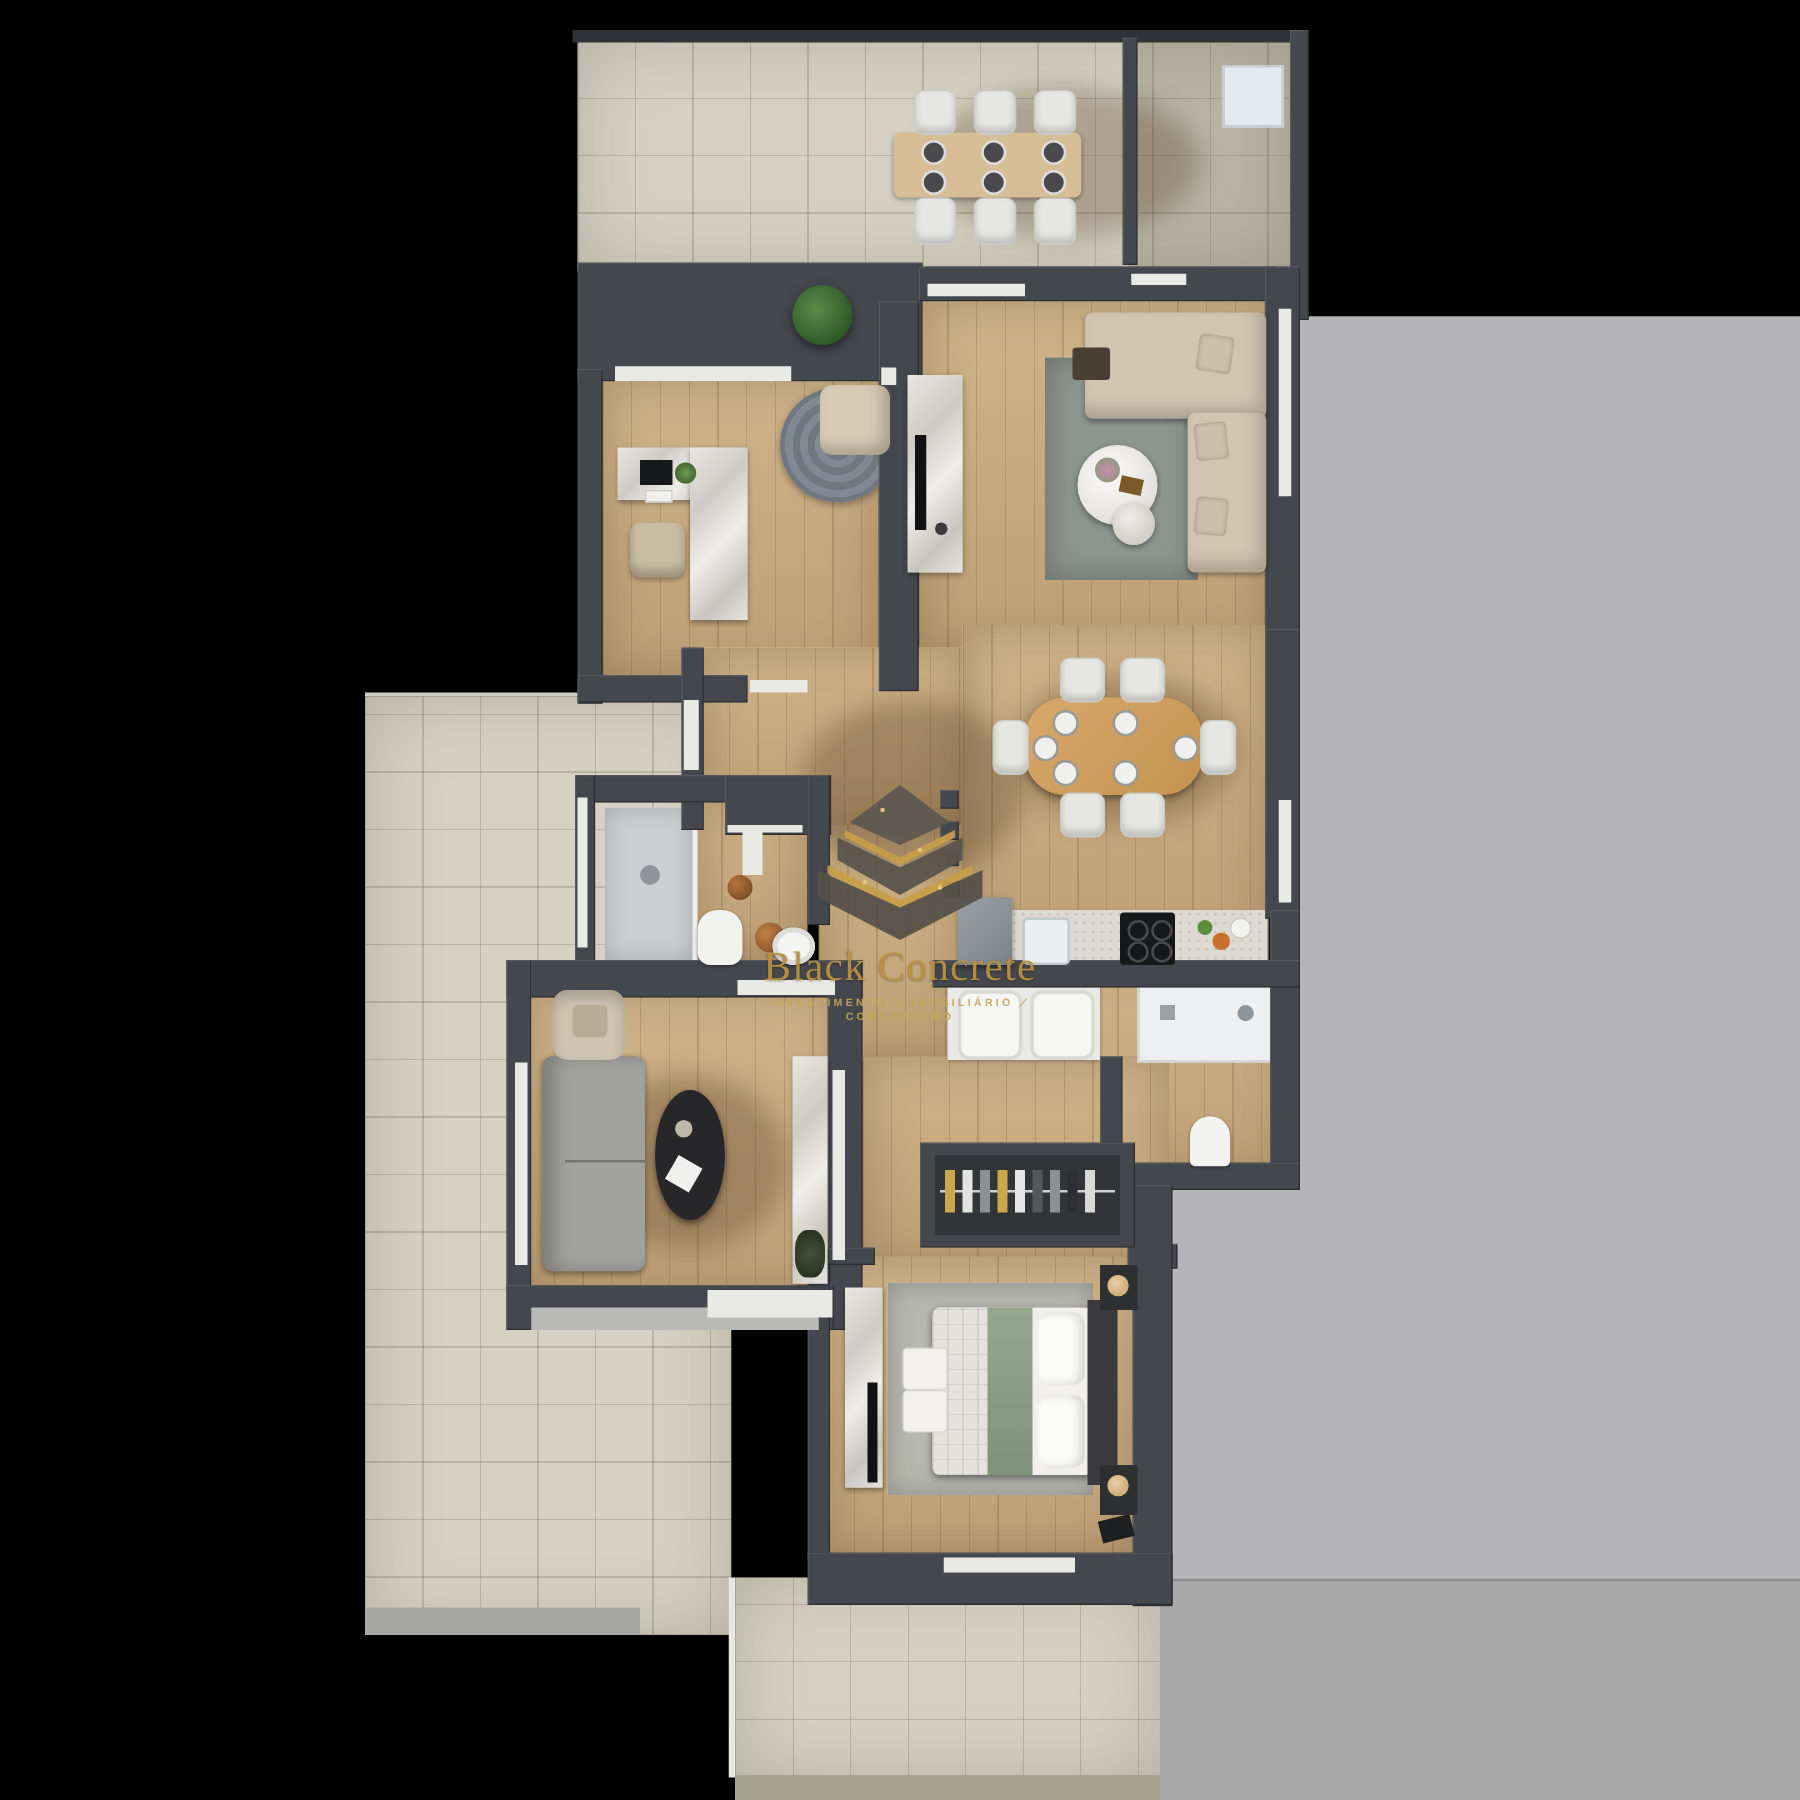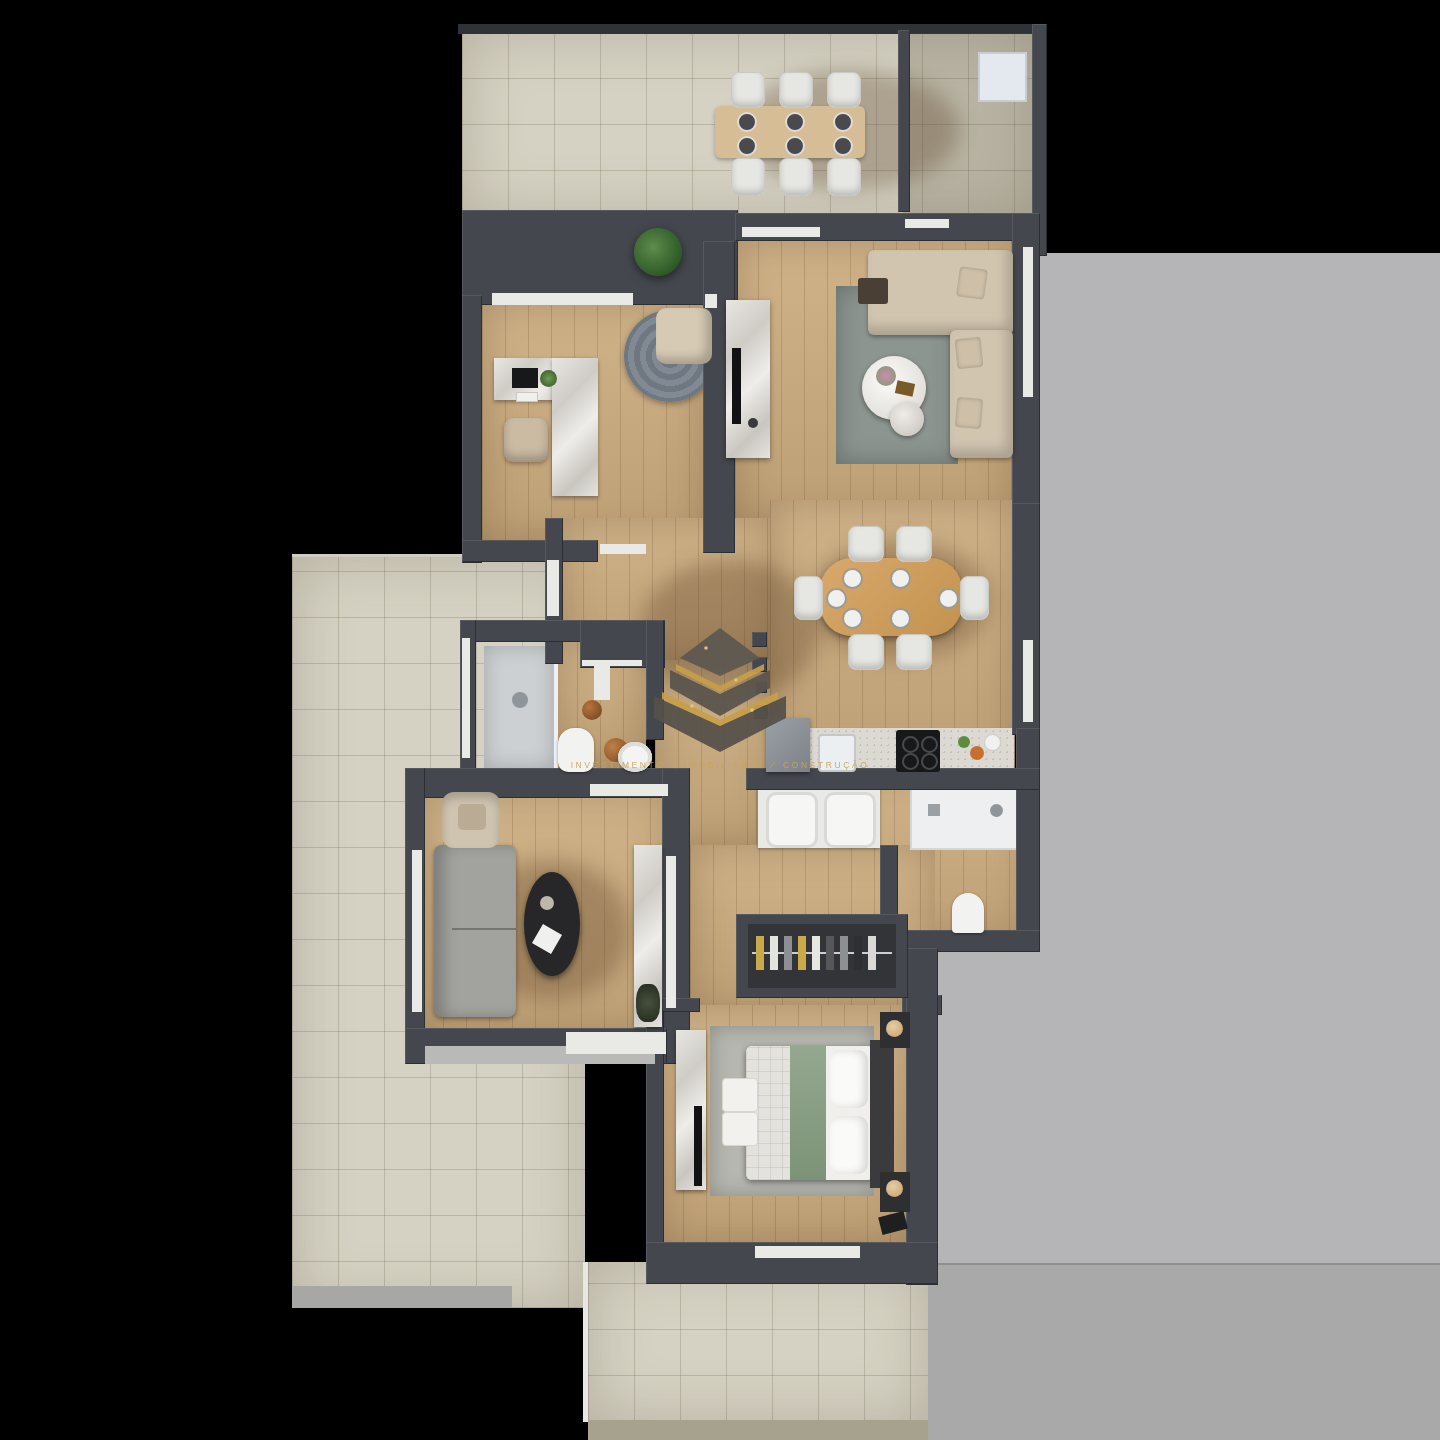--- a/index.html
+++ b/index.html
@@ -21,21 +21,21 @@
   .white{background:#e9e9e6;z-index:26;}
   .gray-panel{background:#b5b5b7;z-index:2;}
   .furn{z-index:30;}
   .rug{z-index:13;}
   .smudge{z-index:14;border-radius:50%;filter:blur(10px);pointer-events:none;}
   .shadowblob{background:rgba(80,52,25,.30);}
   
   #wm{z-index:50;text-align:center;pointer-events:none;}
   #wm-title{font-family:"Liberation Serif",serif;font-size:33px;color:#b9913f;
             letter-spacing:1px;text-shadow:0 1px 2px rgba(0,0,0,.35);opacity:.95;}
-  #wm-sub{font-size:8.5px;color:#c7a557;letter-spacing:2.6px;margin-top:4px;opacity:.9;}
+  #wm-sub{font-size:8.5px;color:#c7a557;letter-spacing:2.6px;margin-top:4px;opacity:.9;font-weight:bold;}
   .chair{background:#e6e6e3;border:1px solid #c9c9c4;border-radius:8px;
          box-shadow:inset 0 -4px 6px rgba(0,0,0,.18);}
   .plate{background:#f0f0ee;border:2px solid #9a9a96;border-radius:50%;}
   .pillow{background:#cdbfa8;border-radius:4px;box-shadow:inset 0 0 4px rgba(0,0,0,.25);}
   .marble{background:linear-gradient(135deg,#e8e6e2 0%,#cfccc6 30%,#efedea 55%,#c9c6c0 80%,#e6e4e0 100%);}
 </style>
 </head>
 <body>
 
 <div id="stage">
@@ -250,16 +250,17 @@
       <polygon points="80,2 120,32 80,50 40,32" fill="#5d5850"></polygon>
       <polygon points="36,38 80,60 124,38 124,44 80,66 36,44" fill="#c79f4a"></polygon>
       <polygon points="30,44 80,68 130,44 130,62 80,90 30,62" fill="#59544c"></polygon>
       <polygon points="22,66 80,94 138,66 138,73 80,101 22,73" fill="#c79f4a"></polygon>
       <polygon points="14,70 80,100 146,70 146,92 80,126 14,92" fill="#555049"></polygon>
       <circle cx="66" cy="22" r="1.8" fill="#e8c878"></circle>
       <circle cx="96" cy="54" r="1.8" fill="#e8c878"></circle>
       <circle cx="52" cy="80" r="1.8" fill="#e8c878"></circle>
       <circle cx="112" cy="84" r="1.8" fill="#e8c878"></circle>
     </svg>
+    <div id="wm-title">Black Concrete</div>
     <div id="wm-sub">INVESTIMENTO ⟍ IMOBILIÁRIO ⟋ CONSTRUÇÃO</div>
   </div>
 
 </div>
 
 </body></html>

